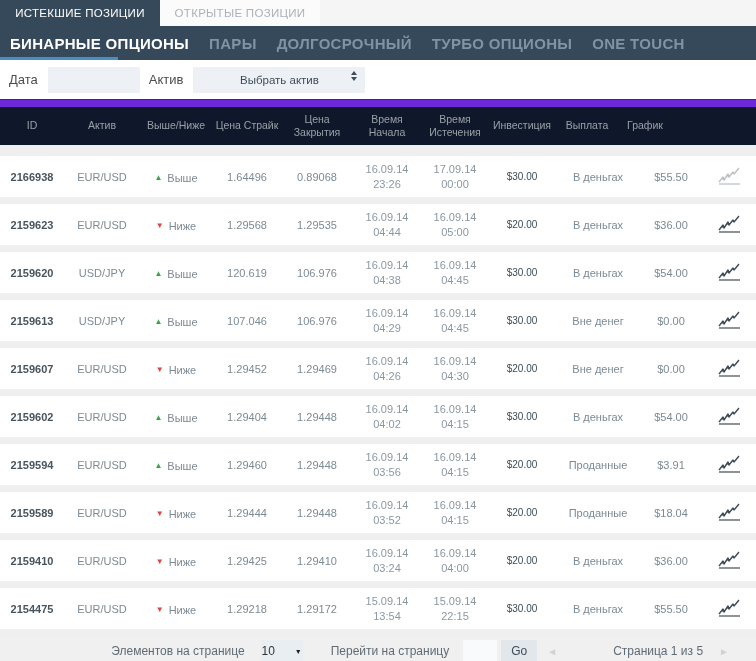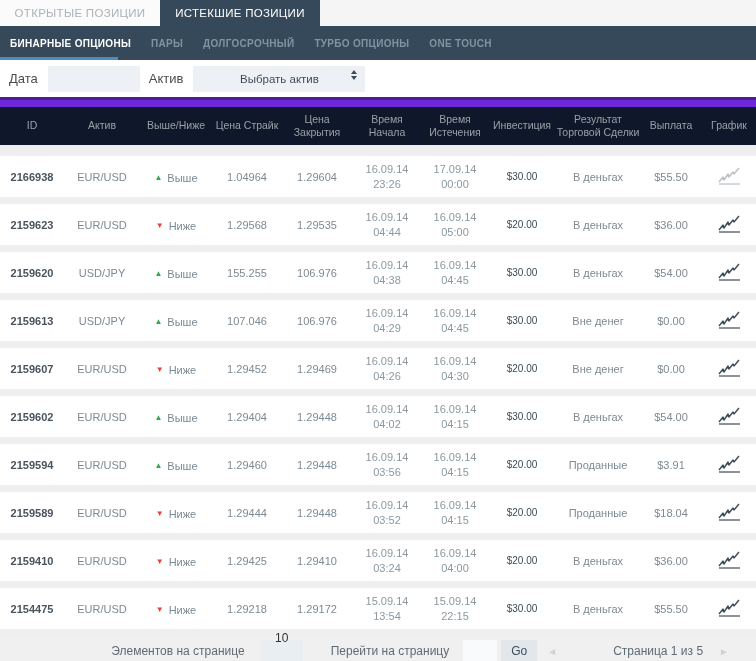--- a/index.html
+++ b/index.html
@@ -8,27 +8,27 @@
   .app { width:756px; height:661px; background:#f0f0f0; overflow:hidden; display:flex; flex-direction:column; }
 
   
   .tabs-row { height:26px; background:#f5f5f5; display:flex; flex:0 0 auto; }
   .tab { width:160px; text-align:center; line-height:26px; font-size:11.5px; letter-spacing:.3px; cursor:pointer; }
   .tab.inactive { color:#abb2b8; background:#fbfbfb; }
   .tab.active { color:#ffffff; background:#36495a; }
 
   
   .navbar { height:34px; background:#36495a; display:flex; align-items:center; position:relative; flex:0 0 auto; }
-  .nav-item { font-size:10px; font-weight:bold; letter-spacing:.3px; color:#7f94a3; padding:0 10px; cursor:pointer; white-space:nowrap; }
+  .nav-item { font-size:15px; font-weight:bold; letter-spacing:.3px; color:#7f94a3; padding:0 10px; cursor:pointer; white-space:nowrap; }
   .nav-item:first-child { margin-left:2px; }
   .nav-item.active { color:#ffffff; }
   .nav-underline { position:absolute; left:0; bottom:0; height:3px; width:118px; background:#4a8dc0; }
 
   
-  .filter-row { height:40px; background:#ffffff; border-bottom:3px solid #4c1d95; display:flex; align-items:center; flex:0 0 auto; }
+  .filter-row { height:40px; background:#ffffff; border-bottom:1px solid #4c1d95; display:flex; align-items:center; flex:0 0 auto; }
   .flabel { font-size:13px; color:#4c4c4c; margin-left:9px; }
   .date-input { width:92px; height:26px; background:#edf1f5; border:none; margin-left:10px; font-size:12px; color:#555; padding:0 6px; outline:none; }
   .asset-select { width:172px; height:26px; background:#edf1f5; margin-left:10px; display:flex; align-items:center; justify-content:center; position:relative; font-size:11.5px; color:#3f4c58; cursor:pointer; }
   .updown { position:absolute; right:8px; top:4px; display:flex; flex-direction:column; line-height:0; }
   .updown i { border-left:3.5px solid transparent; border-right:3.5px solid transparent; display:block; }
   .updown i.u { border-bottom:4px solid #3f4c58; margin-bottom:2px; }
   .updown i.d { border-top:4px solid #3f4c58; }
 
   
   .thead { height:45px; background:#0f172a; display:flex; align-items:center; flex:0 0 auto; border-top:7px solid #6d28d9; }
@@ -46,37 +46,37 @@
   .chart-btn { display:inline-block; cursor:pointer; }
   .chart-btn svg { display:block; }
   .chart-muted { opacity:.35; }
 
   .col0{width:64px}.col1{width:76px}.col2{width:72px}.col3{width:70px}.col4{width:70px}
   .col5{width:70px}.col6{width:66px}.col7{width:68px}.col8{width:84px}.col9{width:62px}.col10{width:54px}
 
   
   .footer { height:30px; background:#f0f0f0; display:flex; align-items:center; justify-content:flex-end; padding-right:17px; flex:1 0 auto; }
   .ftext { font-size:12px; color:#5f6b75; }
-  .per-page { width:42px; height:22px; background:#e9eef2; margin:0 28px 0 16px; display:flex; align-items:center; justify-content:center; gap:20px; font-size:12px; color:#333; cursor:pointer;flex-direction:column; }
+  .per-page { width:42px; height:22px; background:#e9eef2; margin:0 28px 0 16px; display:flex; align-items:center; justify-content:center; gap:20px; font-size:12px; color:#333; cursor:pointer; }
   .per-page .dn { font-size:7px; color:#222; }
   .page-input { width:34px; height:22px; border:none; background:#f8fafb; margin-left:14px; font-size:12px; color:#555; text-align:center; outline:none; }
   .go-btn { width:36px; height:22px; border:none; background:#e2e7ec; color:#3e4c58; font-size:12px; margin-left:4px; cursor:pointer; }
   .pg-arrow { font-size:10px; color:#ced3d8; padding:0 10px; cursor:pointer; }
   .page-status { font-size:12px; color:#5f6b75; padding:0 6px;margin-left:40px; }
 
   .bottom-bar { height:6px; background:#36495a; flex:0 0 auto; }
 </style>
 </head>
 <body>
 
 <div class="app">
 
   <div class="tabs-row">
+    <div class="tab active">ИСТЕКШИЕ ПОЗИЦИИ</div>
     <div class="tab inactive">ОТКРЫТЫЕ ПОЗИЦИИ</div>
-    <div class="tab active">ИСТЕКШИЕ ПОЗИЦИИ</div>
   </div>
 
   <div class="navbar">
     <div class="nav-underline"></div>
   <div class="nav-item active">БИНАРНЫЕ ОПЦИОНЫ</div>
       <div class="nav-item">ПАРЫ</div>
       <div class="nav-item">ДОЛГОСРОЧНЫЙ</div>
       <div class="nav-item">ТУРБО ОПЦИОНЫ</div>
       <div class="nav-item">ONE TOUCH</div>
     </div>
@@ -96,34 +96,33 @@
 
   <div class="thead" id="thead">
       <div class="hcell col0">ID</div>
       <div class="hcell col1">Актив</div>
       <div class="hcell col2">Выше/Ниже</div>
       <div class="hcell col3">Цена Страйк</div>
       <div class="hcell col4">Цена Закрытия</div>
       <div class="hcell col5">Время Начала</div>
       <div class="hcell col6">Время Истечения</div>
       <div class="hcell col7">Инвестиция</div>
-      <div class="hcell col8">Результат Торговой Сделки</div>
       <div class="hcell col9">Выплата</div>
       <div class="hcell col10">График</div>
     </div>
   <div class="tbody" id="tbody">
       <div class="trow">
         <div class="cell id col0">2166938</div>
         <div class="cell col1">EUR/USD</div>
         <div class="cell col2"><span class="dir">
             <span class="arr up">▲</span>
             <span>Выше</span>
           </span></div>
-        <div class="cell col3">1.04964</div>
-        <div class="cell col4">1.29604</div>
+        <div class="cell col3">1.64496</div>
+        <div class="cell col4">0.89068</div>
         <div class="cell t2 col5">
           <div>16.09.14</div>
           <div>23:26</div>
         </div>
         <div class="cell t2 col6">
           <div>17.09.14</div>
           <div>00:00</div>
         </div>
         <div class="cell inv col7">$30.00</div>
         <div class="cell col8">В деньгах</div>
@@ -160,21 +159,21 @@
               <path d="M7 12 V15 M12 9 V12 M17 7 V9" stroke="#3e4c58" stroke-width="1.1"></path>
             </svg></span></div>
       </div>
       <div class="trow">
         <div class="cell id col0">2159620</div>
         <div class="cell col1">USD/JPY</div>
         <div class="cell col2"><span class="dir">
             <span class="arr up">▲</span>
             <span>Выше</span>
           </span></div>
-        <div class="cell col3">155.255</div>
+        <div class="cell col3">120.619</div>
         <div class="cell col4">106.976</div>
         <div class="cell t2 col5">
           <div>16.09.14</div>
           <div>04:38</div>
         </div>
         <div class="cell t2 col6">
           <div>16.09.14</div>
           <div>04:45</div>
         </div>
         <div class="cell inv col7">$30.00</div>

